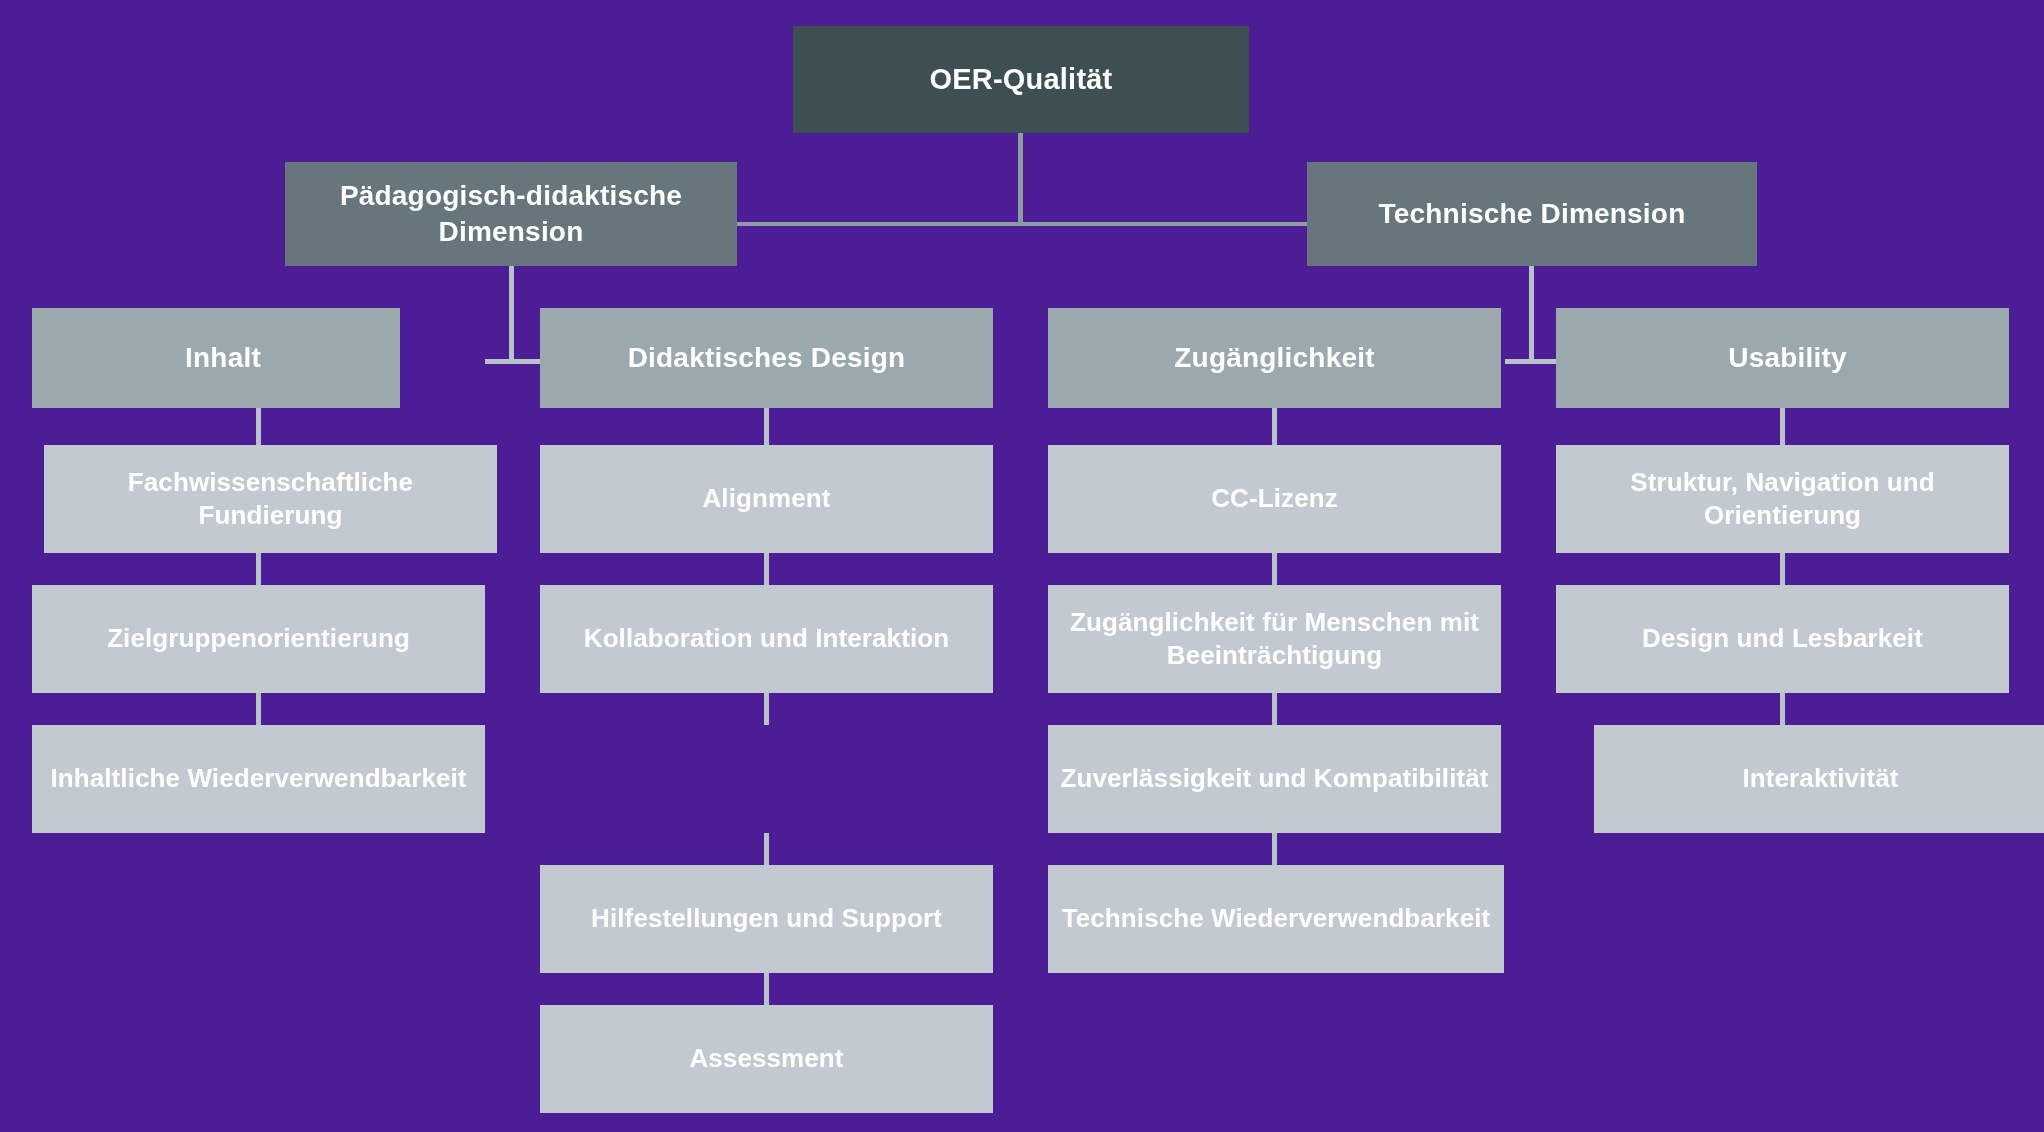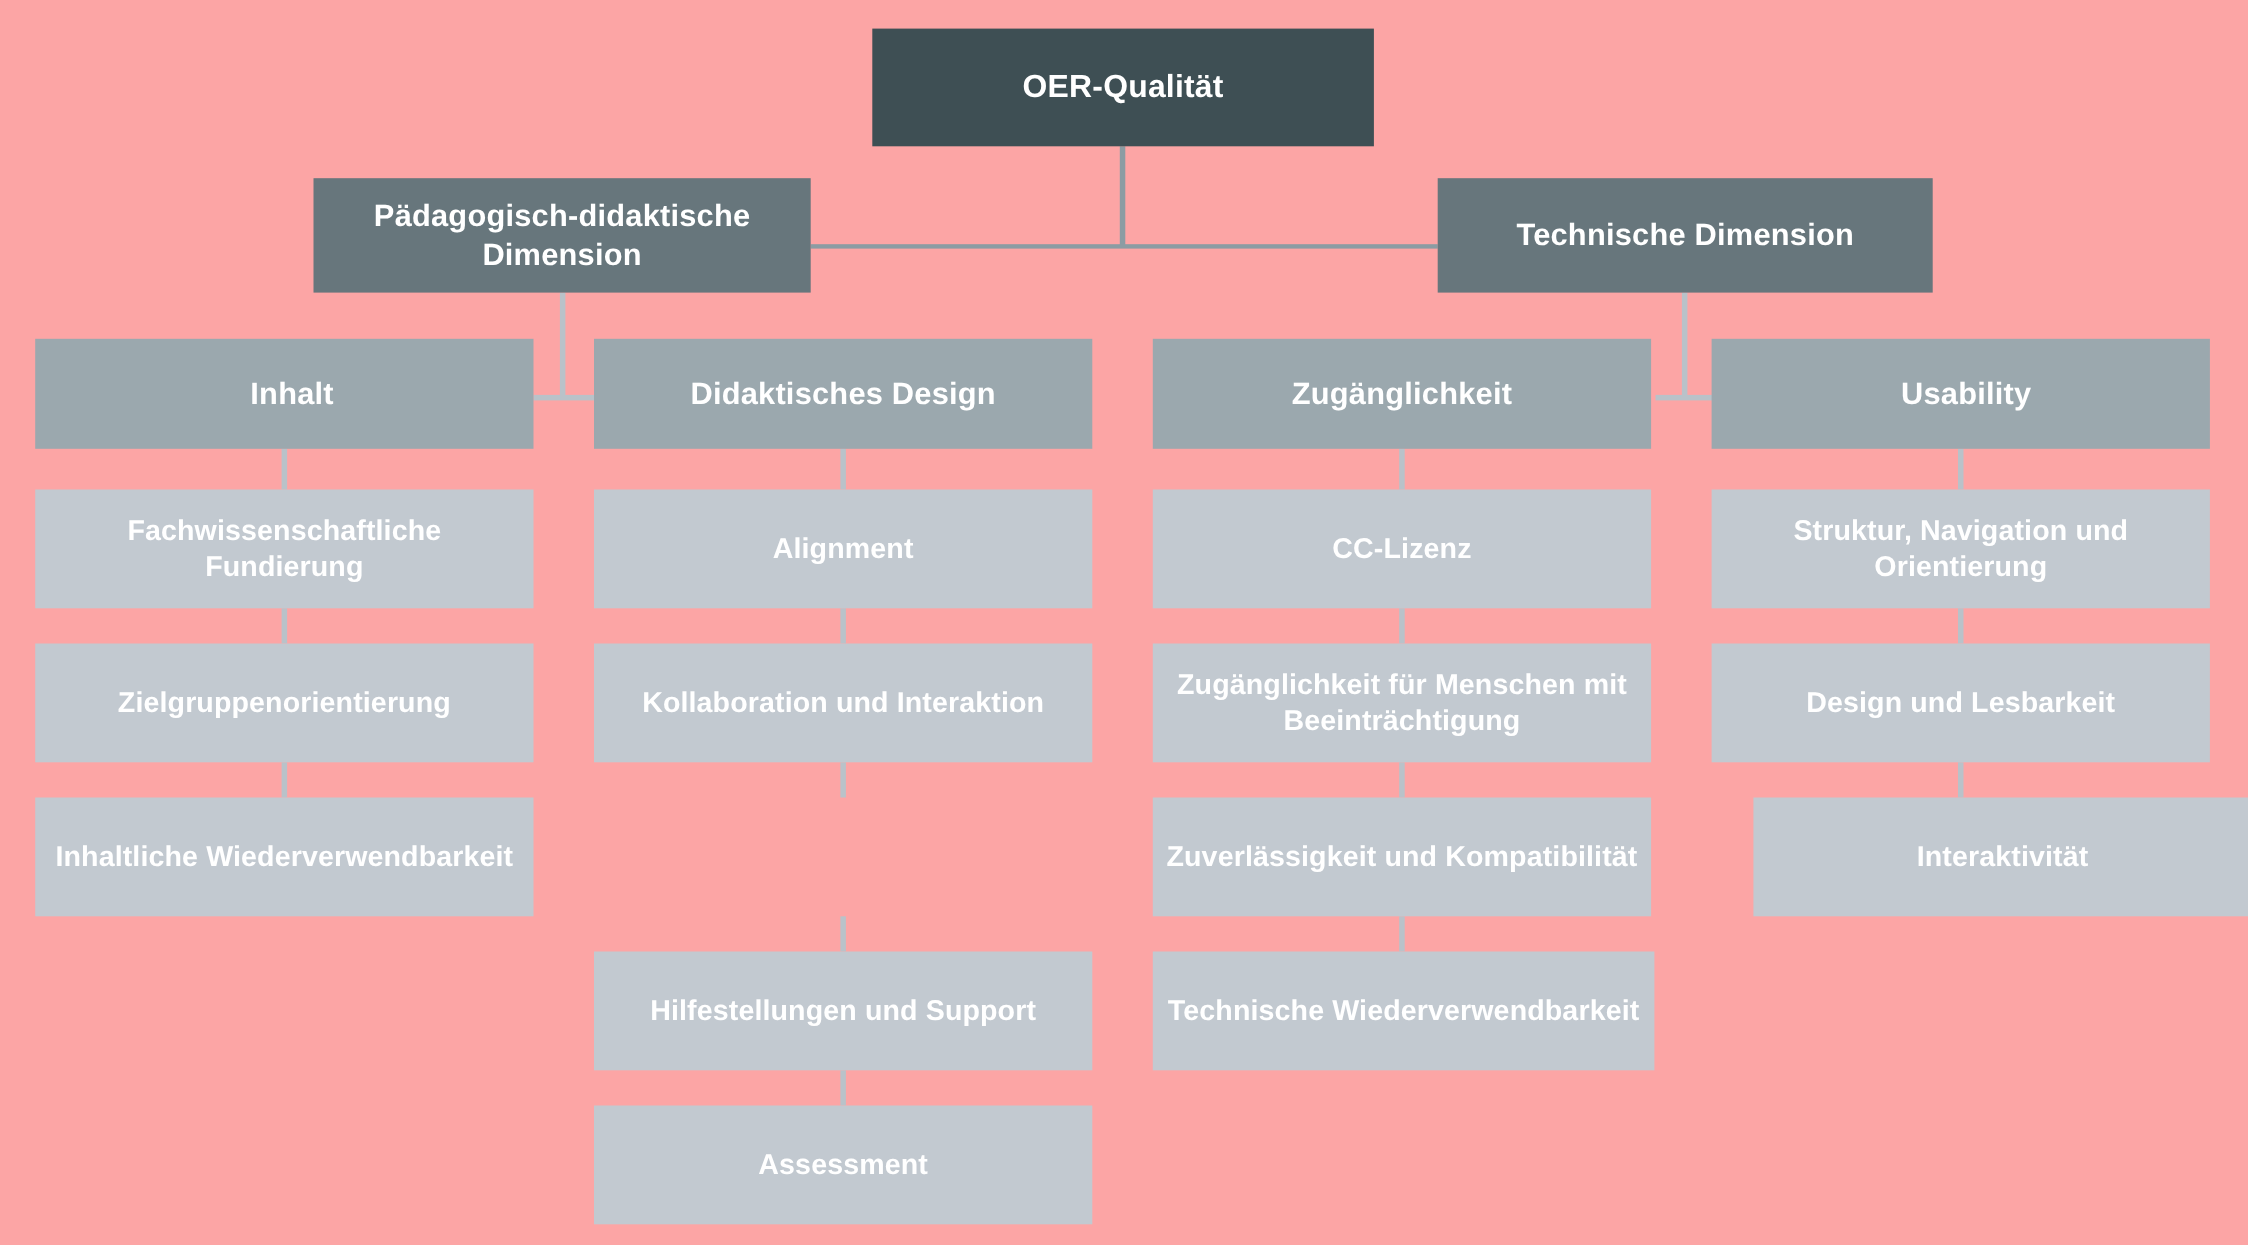--- a/index.html
+++ b/index.html
@@ -7,21 +7,21 @@
     padding: 0;
     background: #ffffff;
   }
   body {
     font-family: "Liberation Sans", sans-serif;
   }
   #diagram-root {
     position: relative;
     width: 2044px;
     height: 1132px;
-    background: #fca5a5;
+    background: #4c1d95;
     overflow: hidden;
   }
   .node {
     position: absolute;
     display: flex;
     align-items: center;
     justify-content: center;
     text-align: center;
     color: #ffffff;
     font-weight: bold;
@@ -97,29 +97,29 @@
   <div class="connector conn-light" style="left:1780px; top:408px; width:5px; height:37px;"></div>
   <div class="connector conn-light" style="left:1780px; top:553px; width:5px; height:32px;"></div>
   <div class="connector conn-light" style="left:1780px; top:693px; width:5px; height:32px;"></div>
 
   <div class="node node-root" style="left:793px; top:26px; width:456px; height:107px;">OER-Qualität</div>
 
   <div class="node node-dim" style="left:285px; top:162px; width:452px; height:104px;">Pädagogisch-didaktische Dimension</div>
 
   <div class="node node-dim" style="left:1307px; top:162px; width:450px; height:104px;">Technische Dimension</div>
 
-  <div class="node node-cat" style="left:32px; top:308px; width:453px; height:100px;padding-left:24px;">Inhalt</div>
+  <div class="node node-cat" style="left:32px; top:308px; width:368px; height:100px;padding-left:24px;">Inhalt</div>
 
   <div class="node node-cat" style="left:540px; top:308px; width:453px; height:100px;">Didaktisches Design</div>
 
   <div class="node node-cat" style="left:1048px; top:308px; width:453px; height:100px;">Zugänglichkeit</div>
 
   <div class="node node-cat" style="left:1556px; top:308px; width:453px; height:100px;padding-left:20px;">Usability</div>
 
-  <div class="node node-leaf" style="left:32px; top:445px; width:453px; height:108px;">Fachwissenschaftliche Fundierung</div>
+  <div class="node node-leaf" style="left:44px; top:445px; width:453px; height:108px;">Fachwissenschaftliche Fundierung</div>
 
   <div class="node node-leaf" style="left:32px; top:585px; width:453px; height:108px;">Zielgruppenorientierung</div>
 
   <div class="node node-leaf" style="left:32px; top:725px; width:453px; height:108px;">Inhaltliche Wiederverwendbarkeit</div>
 
   <div class="node node-leaf" style="left:540px; top:445px; width:453px; height:108px;">Alignment</div>
 
   <div class="node node-leaf" style="left:540px; top:585px; width:453px; height:108px;">Kollaboration und Interaktion</div>
 
 

